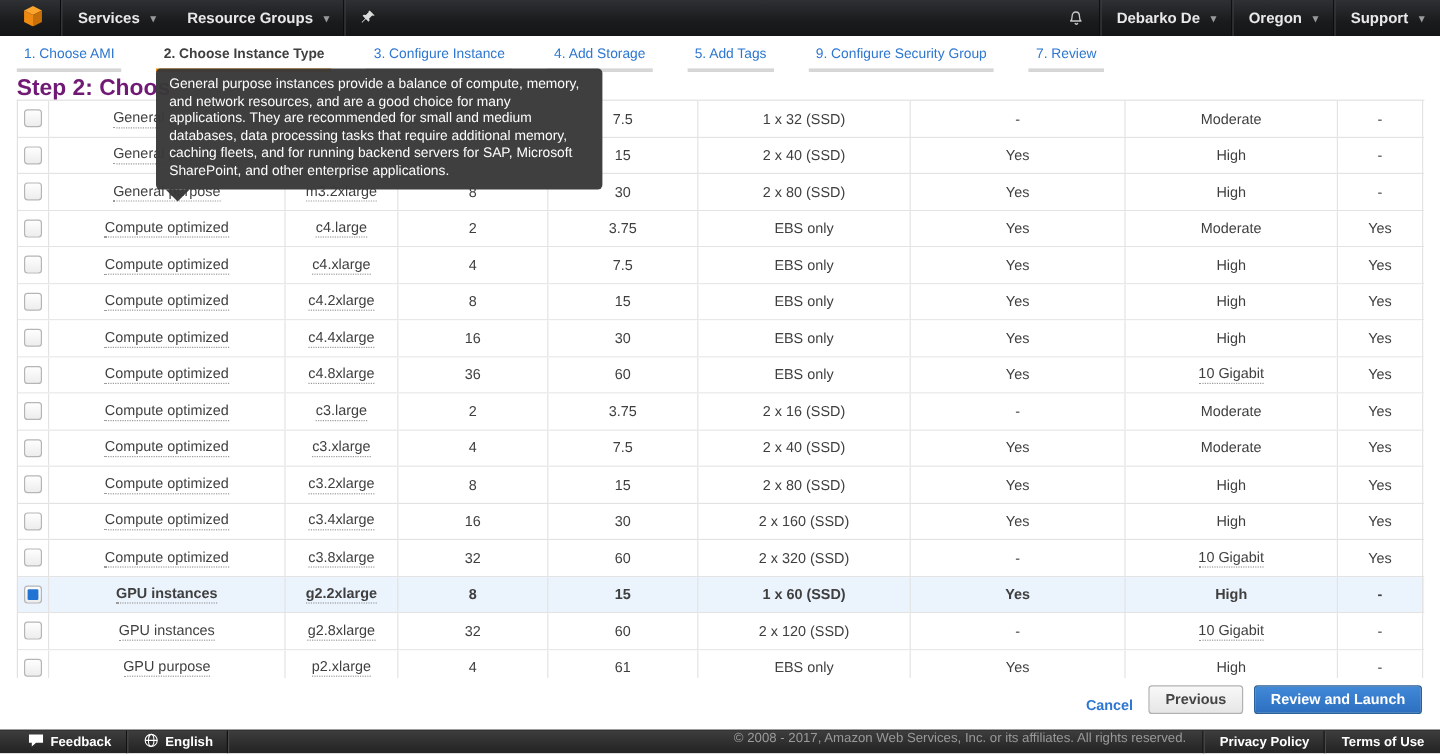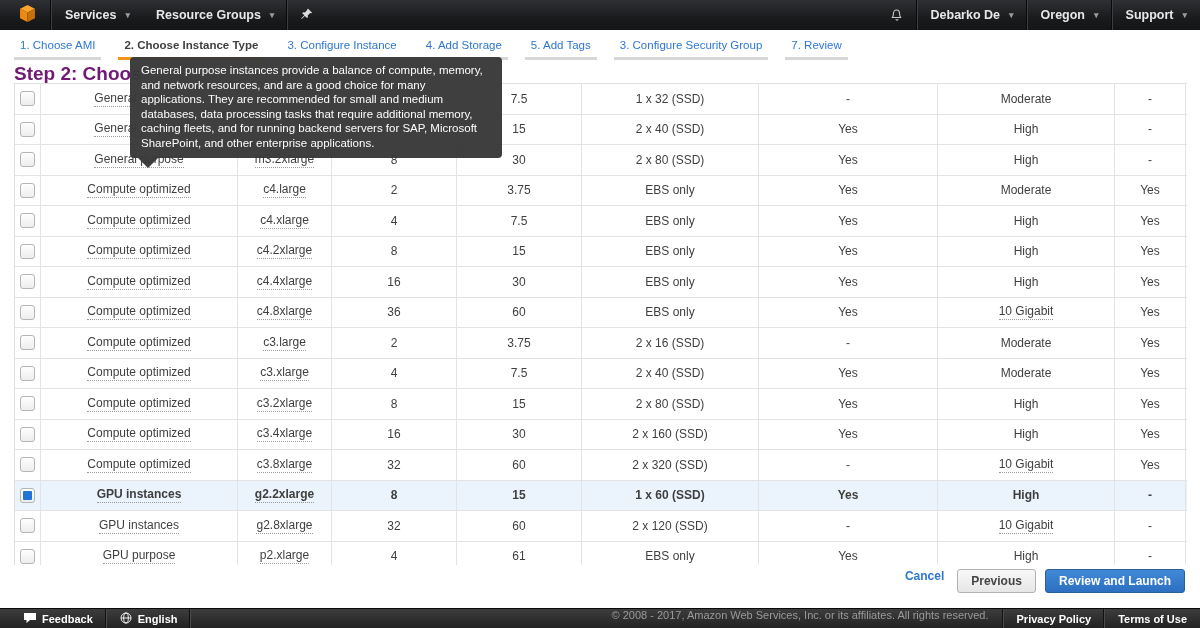--- a/index.html
+++ b/index.html
@@ -12,21 +12,21 @@
             background:linear-gradient(180deg,#2e3033 0%,#1a1b1d 60%,#141517 100%);
             display:flex; align-items:center; color:#e8e8e8; font-size:12.5px; font-weight:bold; }
   .navitem { display:flex; align-items:center; gap:5px; padding:0 13px; height:100%; cursor:pointer;text-align:center; }
   .navdiv { width:1px; height:100%; background:#3c3e41; box-shadow:-1px 0 0 #0a0a0a; }
   .caret::after { content:"▾"; font-size:9px; color:#9a9a9a; margin-left:4px; }
   .spacer { flex:1; }
   .logo-wrap { padding:0 16px 0 20px; display:flex; align-items:center; height:100%; cursor:pointer; }
 
   
   .stepsbar { position:absolute; top:30px; left:0; width:100%; height:30px; background:#ffffff;
-              display:flex; align-items:center; gap:23px; padding-left:17px; font-size:11.5px; }
+              display:flex; align-items:center; gap:35px; padding-left:17px; font-size:11.5px; }
   .step { position:relative; color:#2e77d0; text-decoration:none; height:30px;
           display:flex; align-items:center; padding:0 3px; cursor:pointer; white-space:nowrap; }
   .step::after { content:""; position:absolute; left:-3px; right:-3px; bottom:0; height:3px; background:#d6d6d6; }
   .step.active { color:#3f3f3f; font-weight:bold; }
   .step.active::after { background:#ef9519; }
 
   
   .page-title { position:absolute; left:14px; top:63px; font-size:19px; color:#701a75;
                 white-space:nowrap; font-weight:700; }
 
@@ -47,21 +47,21 @@
   
   .tooltip { position:absolute; left:130px; top:57px; width:372px; z-index:20;
              background:rgba(57,57,57,0.97); border-radius:4px; color:#fdfdfd;
              font-size:11.5px; line-height:14.6px; padding:6px 11px 7px 11px; }
   .tooltip::after { content:""; position:absolute; top:100%; left:8px; width:0; height:0;
                     border-left:10px solid transparent; border-right:10px solid transparent;
                     border-top:10px solid rgba(57,57,57,0.97); }
 
   
   .actions { position:absolute; top:569px; left:0; right:15px; height:26px;
-             display:flex; justify-content:flex-end; align-items:flex-start; gap:9px; }
+             display:flex; justify-content:flex-end; align-items:flex-end; gap:9px; }
   .linkbtn { color:#2e77d0; font-size:12px; font-weight:bold; text-decoration:none; cursor:pointer; margin-right:4px; }
   .btn { height:24px; display:inline-flex; align-items:center; padding:0 13px; font-size:12px;
          font-weight:bold; border-radius:3px; cursor:pointer; }
   .btn.grey { background:linear-gradient(#f8f8f8,#e6e6e6); border:1px solid #b1b1b1; color:#444; }
   .btn.primary { background:linear-gradient(#4189d8,#2d6fc0); border:1px solid #2a6196; color:#fff; }
 
   
   .footer { position:absolute; bottom:0; left:0; width:100%; height:20px;
             background:linear-gradient(#3d3d3d,#222); border-top:1px solid #0a0a0a;
             display:flex; align-items:center; font-size:11px; color:#fff; }
@@ -123,21 +123,21 @@
       <span>Support</span>
     </div>
   </div>
 
   <div class="stepsbar">
       <a class="step">1. Choose AMI</a>
       <a class="step active">2. Choose Instance Type</a>
       <a class="step">3. Configure Instance</a>
       <a class="step">4. Add Storage</a>
       <a class="step">5. Add Tags</a>
-      <a class="step">3. Configure Security Group</a>
+      <a class="step">9. Configure Security Group</a>
       <a class="step">7. Review</a>
     </div>
 
   <div class="page-title">Step 2: Choos</div>
 
   <div class="tablewrap">
       <div class="trow">
         <div class="cell">
           <span class="checkbox"></span>
         </div>

